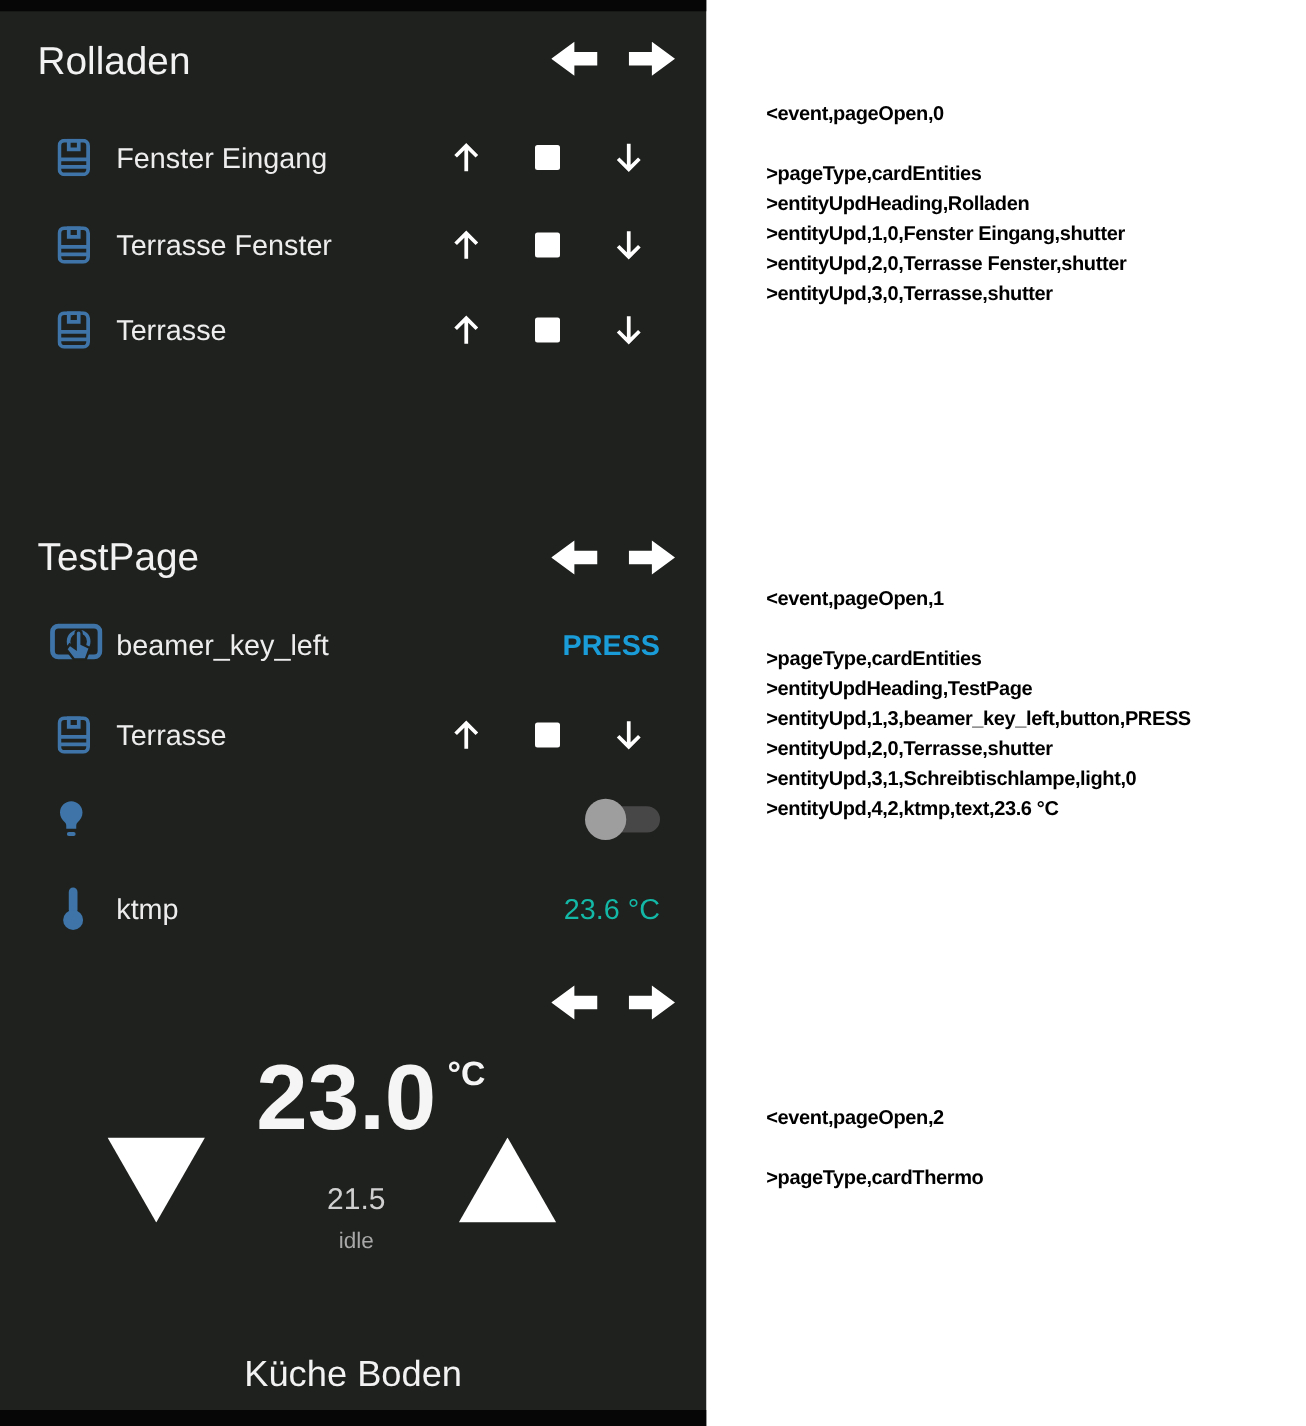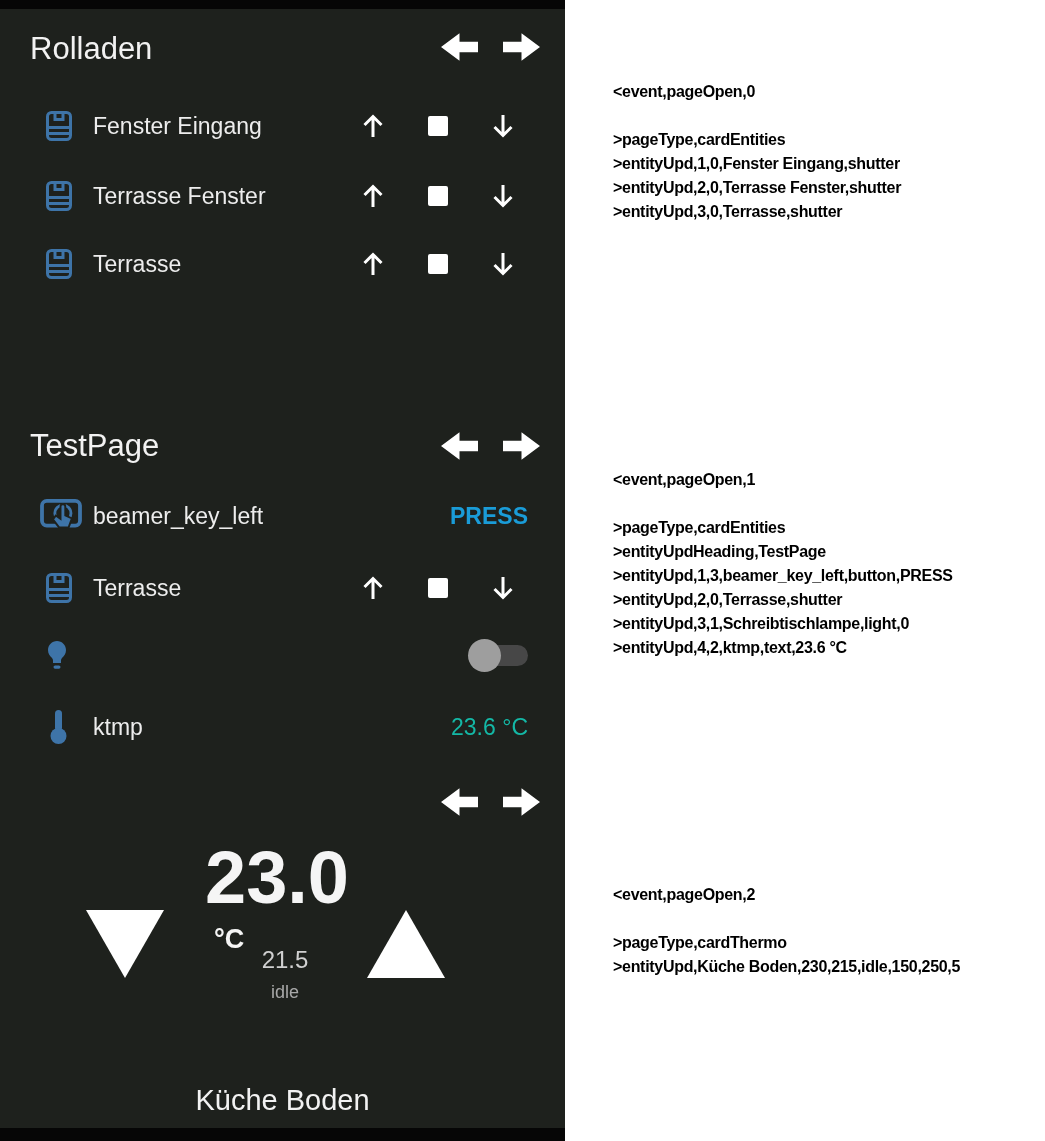--- a/index.html
+++ b/index.html
@@ -15,21 +15,21 @@
   .page-title{position:absolute;left:30px;color:#f2f2f2;font-size:31px;line-height:38px;font-weight:400;}
   .ent-label{position:absolute;left:93px;color:#ededed;font-size:23px;line-height:28px;font-weight:400;}
   .ent-value{position:absolute;right:37px;color:#14b8a6;font-size:23px;line-height:28px;text-align:right;}
   .press-value{position:absolute;right:37px;color:#1a9cd8;font-size:23px;line-height:28px;font-weight:600;text-align:right;margin-left:44px;}
   .stop-btn{position:absolute;width:20px;height:20px;background:#ffffff;border-radius:2px;}
   
   .toggle{position:absolute;width:60px;height:33px;}
   .toggle .track{position:absolute;left:8px;top:6px;width:52px;height:21px;border-radius:11px;background:#474747;}
   .toggle .knob{position:absolute;left:0;top:0;width:33px;height:33px;border-radius:50%;background:#9e9e9e;}
   
-  .thermo-temp{position:absolute;left:205px;top:838px;display:flex;align-items:flex-start;color:#f5f5f5;flex-direction:column;}
+  .thermo-temp{position:absolute;left:205px;top:838px;display:flex;align-items:flex-start;color:#f5f5f5;}
   .thermo-temp .big{font-size:74px;line-height:80px;font-weight:700;}
   .thermo-temp .unit{font-size:27px;line-height:30px;font-weight:700;margin-left:9px;margin-top:6px;}
   .thermo-sub{position:absolute;left:185px;width:200px;text-align:center;}
   .thermo-title{position:absolute;left:0;top:1082px;width:565px;text-align:center;color:#f2f2f2;font-size:29px;line-height:36px;}
   
   .proto-block{position:absolute;left:613px;color:#000;font-weight:700;font-size:16px;line-height:24px;letter-spacing:-0.3px;}
   .proto-gap{height:24px;}
 </style>
 </head>
 <body>
@@ -208,34 +208,34 @@
   <div class="thermo-sub" style="top:946px;font-size:24px;line-height:28px;color:#d0d0d0;">21.5</div>
   <div class="thermo-sub" style="top:978px;font-size:18px;line-height:28px;color:#a8a8a8;">idle</div>
 
   <div class="thermo-title">Küche Boden</div>
 </div>
 
 <div class="proto-block" style="top:80px;">
   <div>&lt;event,pageOpen,0</div>
   <div class="proto-gap"></div>
   <div>&gt;pageType,cardEntities</div>
+  <div>&gt;entityUpdHeading,Rolladen</div>
   <div>&gt;entityUpd,1,0,Fenster Eingang,shutter</div>
   <div>&gt;entityUpd,2,0,Terrasse Fenster,shutter</div>
   <div>&gt;entityUpd,3,0,Terrasse,shutter</div>
 </div>
 
 <div class="proto-block" style="top:468px;">
   <div>&lt;event,pageOpen,1</div>
   <div class="proto-gap"></div>
   <div>&gt;pageType,cardEntities</div>
   <div>&gt;entityUpdHeading,TestPage</div>
   <div>&gt;entityUpd,1,3,beamer_key_left,button,PRESS</div>
   <div>&gt;entityUpd,2,0,Terrasse,shutter</div>
   <div>&gt;entityUpd,3,1,Schreibtischlampe,light,0</div>
   <div>&gt;entityUpd,4,2,ktmp,text,23.6 °C</div>
 </div>
 
 <div class="proto-block" style="top:883px;">
   <div>&lt;event,pageOpen,2</div>
   <div class="proto-gap"></div>
   <div>&gt;pageType,cardThermo</div>
-  <div>&gt;entityUpd,Küche Boden,230,215,idle,150,250,5</div>
 </div>
 
 </body></html>

